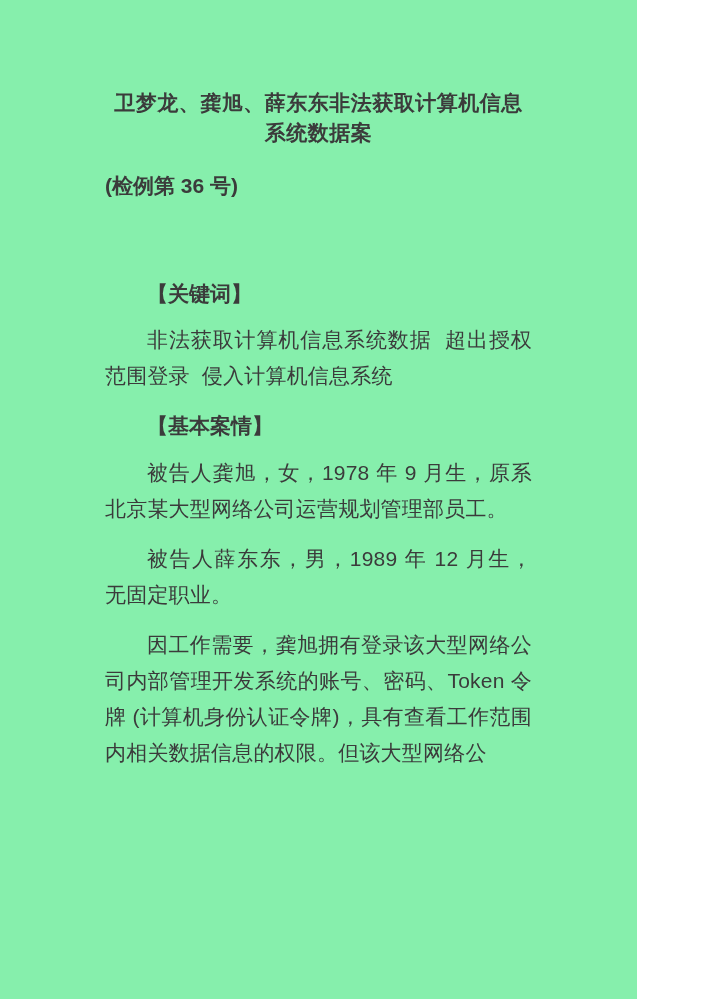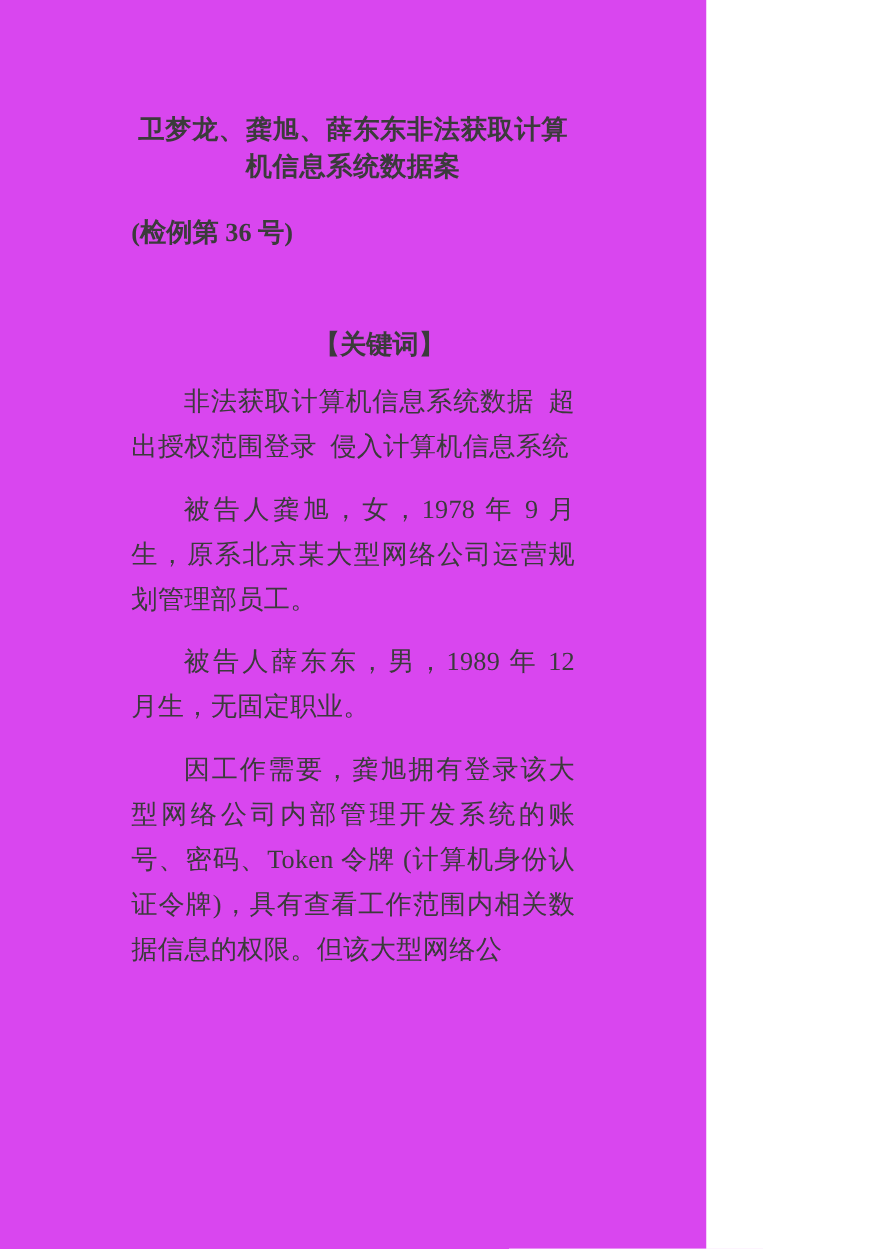--- a/index.html
+++ b/index.html
@@ -3,27 +3,27 @@
 <meta charset="utf-8">
 <style>
   html, body {
     margin: 0;
     padding: 0;
     background: #ffffff;
   }
   .page {
     position: relative;
     box-sizing: border-box;
-    width: 565px;
+    width: 637px;
     height: 999px;
     margin: 0;
-    background: #d946ef;
+    background: #86efac;
     padding: 88px 105px 0 105px;
     overflow: hidden;
-    font-family: Liberation Serif, serif;
+    font-family: Liberation Sans, sans-serif;
     color: #3b3b3b;
   }
   .doc-title {
     margin: 0;
     font-size: 21px;
     line-height: 30px;
     font-weight: bold;
     text-align: center;
     letter-spacing: 0.5px;
   }
@@ -33,21 +33,21 @@
     line-height: 30px;
     font-weight: bold;
   }
   .section-heading {
     margin: 0;
     font-size: 21px;
     line-height: 30px;
     font-weight: bold;
     text-indent: 2em;
   }
-  .heading-keywords { margin-top: 59px; text-align: center; }
+  .heading-keywords { margin-top: 78px; }
   .heading-facts    { margin-top: 17px; }
   .body-para {
     margin: 14px 0 0 0;
     font-size: 21px;
     line-height: 36px;
     text-indent: 2em;
     text-align: justify;
     letter-spacing: 0.2px;
   }
   .keywords-para {
@@ -61,20 +61,21 @@
 <div class="page">
 
   <h1 class="doc-title">卫梦龙、龚旭、薛东东非法获取计算机信息系统数据案</h1>
 
   <h2 class="case-number">(检例第 36 号)</h2>
 
   <h3 class="section-heading heading-keywords">【关键词】</h3>
 
   <p class="body-para keywords-para">非法获取计算机信息系统数据  超出授权范围登录  侵入计算机信息系统</p>
 
+  <h3 class="section-heading heading-facts">【基本案情】</h3>
 
 
   <p class="body-para">被告人龚旭，女，1978 年 9 月生，原系北京某大型网络公司运营规划管理部员工。</p>
 
   <p class="body-para">被告人薛东东，男，1989 年 12 月生，无固定职业。</p>
 
 
   <p class="body-para">因工作需要，龚旭拥有登录该大型网络公司内部管理开发系统的账号、密码、Token 令牌 (计算机身份认证令牌)，具有查看工作范围内相关数据信息的权限。但该大型网络公</p>
 
 </div>

